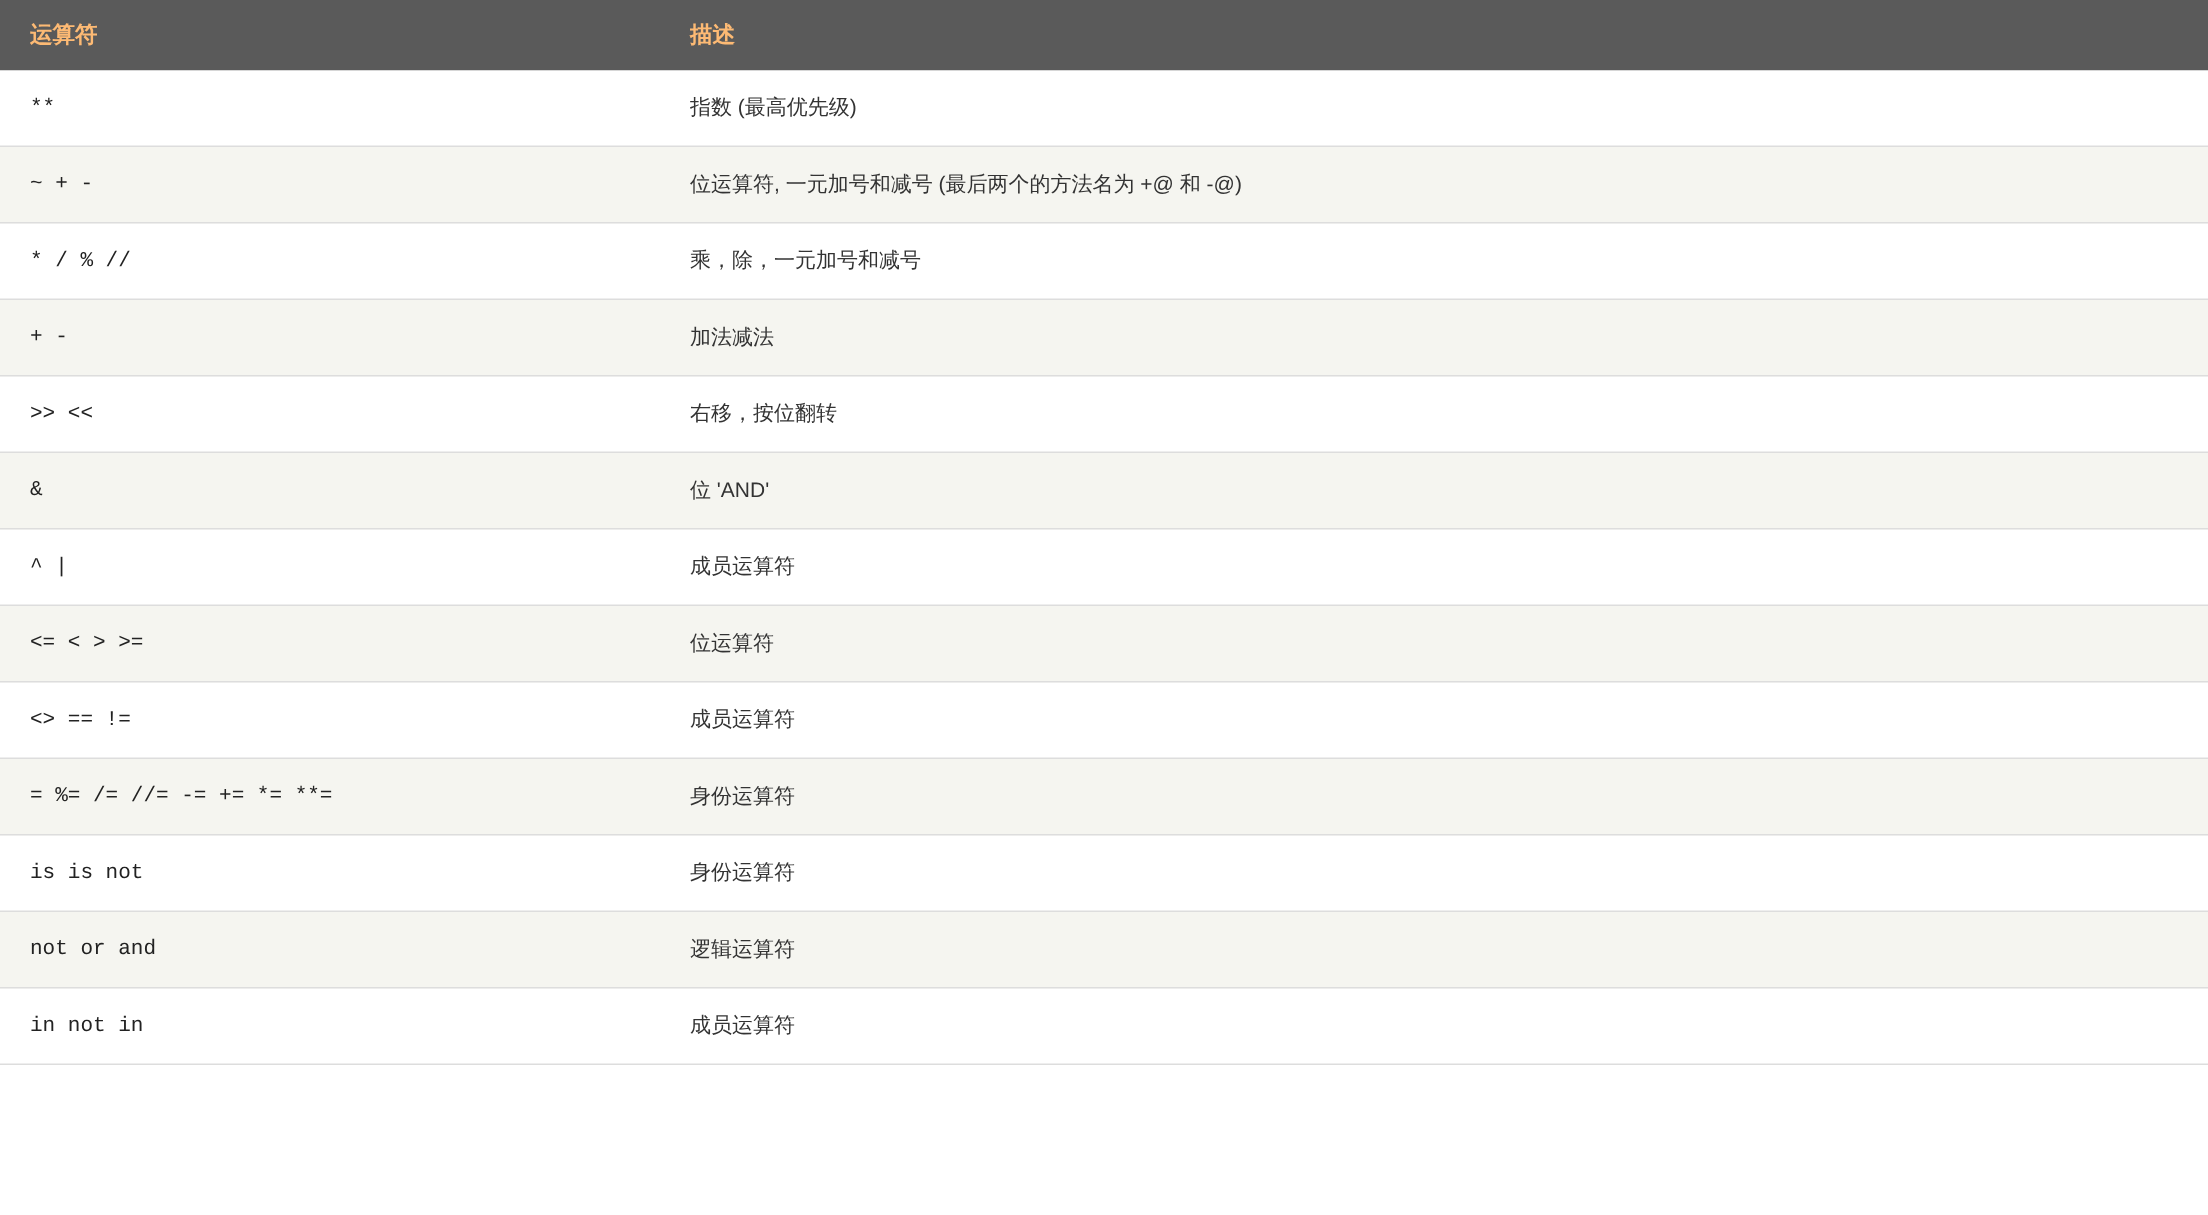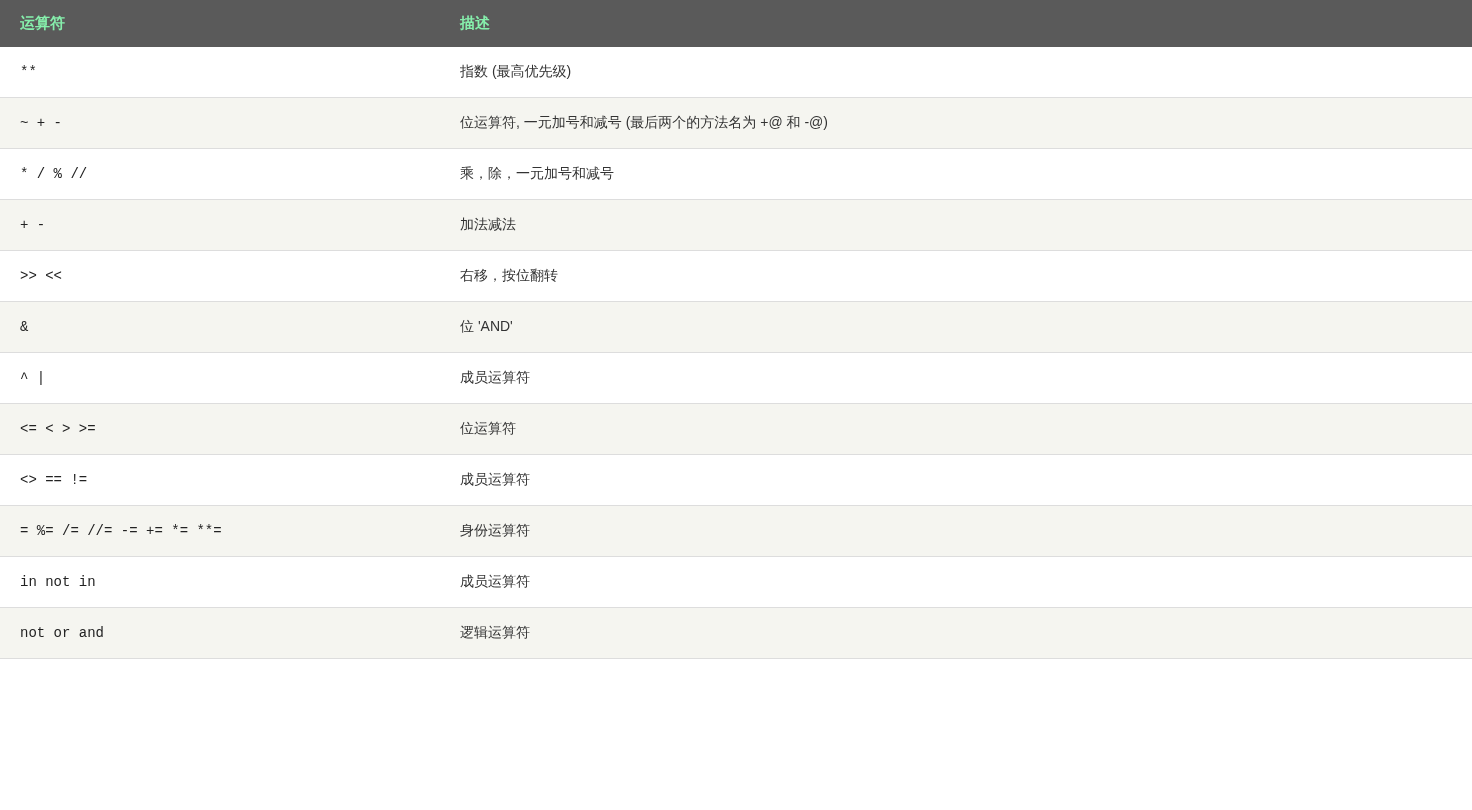--- a/index.html
+++ b/index.html
@@ -21,21 +21,21 @@
     }
 
     table {
       width: 100%;
       border-collapse: collapse;
       table-layout: fixed;
     }
 
     thead tr {
       background-color: #5a5a5a;
-      color: #86efac;
+      color: #fdba74;
       padding-left: 16px;
     }
 
     thead th {
       padding: 14px 20px;
       font-weight: 600;
       font-size: 15px;
       text-align: left;
     }
 
@@ -114,22 +114,26 @@
         </tr>
         <tr>
           <td>&lt;&gt; == !=</td>
           <td>成员运算符</td>
         </tr>
         <tr>
           <td>= %= /= //= -= += *= **=</td>
           <td>身份运算符</td>
         </tr>
         <tr>
-          <td>in not in</td>
-          <td>成员运算符</td>
+          <td>is is not</td>
+          <td>身份运算符</td>
         </tr>
         <tr>
           <td>not or and</td>
           <td>逻辑运算符</td>
+        </tr>
+        <tr>
+          <td>in not in</td>
+          <td>成员运算符</td>
         </tr>
       </tbody>
   </table>
 </div>
 
 </body></html>

